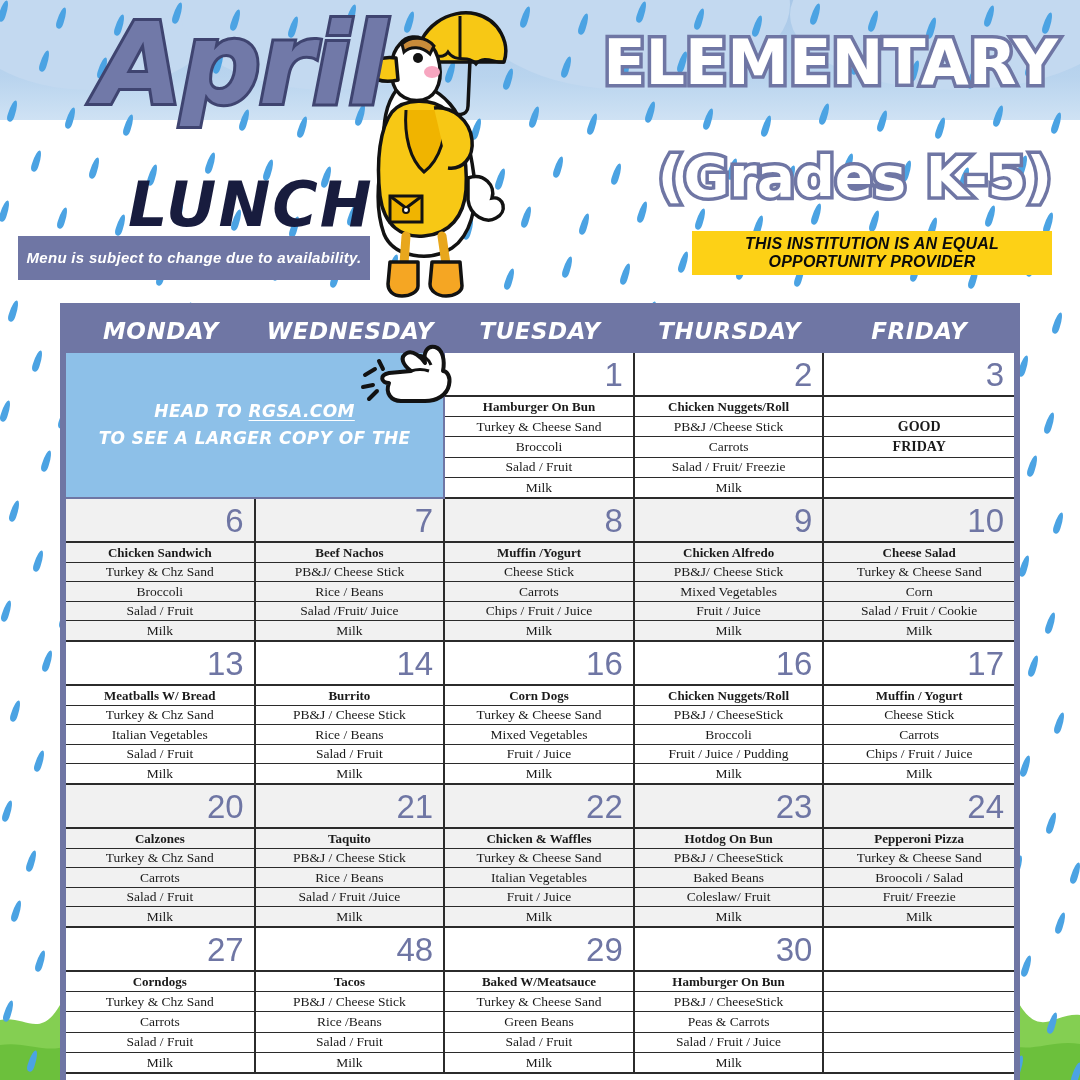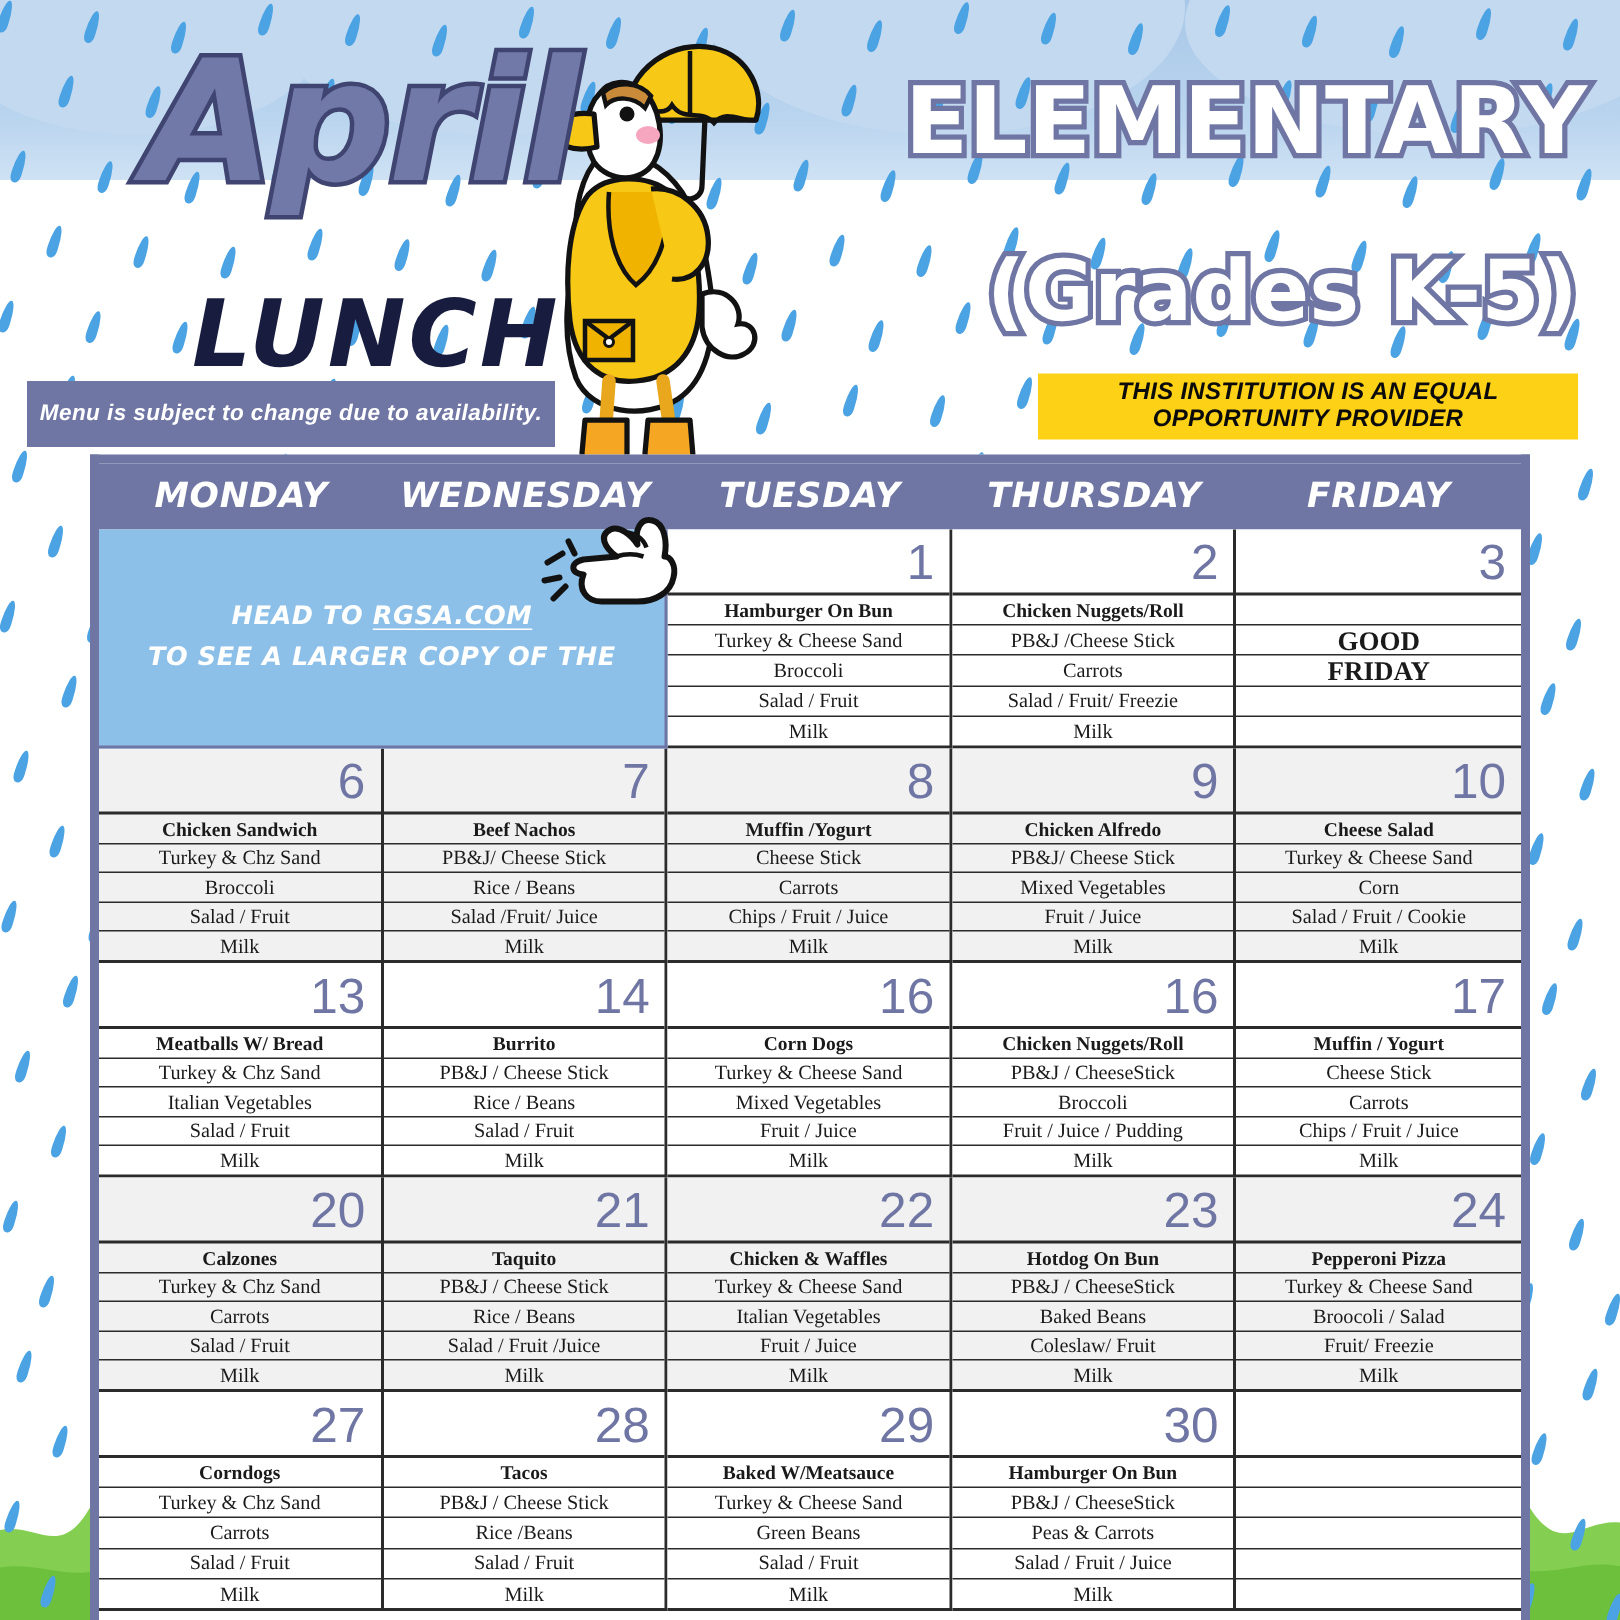--- a/index.html
+++ b/index.html
@@ -26,21 +26,21 @@
   .grass-r { right: 0; }
 
   .rain { position: absolute; inset: 0; pointer-events: none; }
   .drop {
     position: absolute; width: 7px; height: 22px;
     background: #4ba3e3; border-radius: 60% 60% 50% 50% / 80% 80% 30% 30%;
     transform: rotate(18deg);
   }
 
   
-  .header { position: absolute; top: 18px; left: 0; width: 1080px; height: 300px; }
+  .header { position: absolute; top: 0; left: 0; width: 1080px; height: 300px; }
 
   .april-title {
     position: absolute; left: 96px; top: 8px;
     font-family: "DejaVu Sans", sans-serif;
     font-size: 112px; font-weight: bold; font-style: italic;
     color: #7179a8;
     -webkit-text-stroke: 6px #3f4470;
     paint-order: stroke fill;
     letter-spacing: -2px;
     line-height: 1.0;
@@ -129,21 +129,21 @@
   .cell.empty .daynum { border-bottom: 2px solid #2b2b2b; }
   .lines { flex: 1; display: flex; flex-direction: column; }
   .mline {
     flex: 1; display: flex; align-items: center; justify-content: center;
     font-family: "Liberation Serif", serif;
     font-size: 13.5px; color: #1a1a1a; text-align: center;
     border-bottom: 1px solid #2b2b2b; line-height: 1;
   }
   .mline:last-child { border-bottom: none; }
   .mline.entree { font-weight: bold; font-size: 13px; }
-  .mline.holiday { font-weight: bold; font-size: 18px; }
+  .mline.holiday { font-weight: bold; font-size: 14px; }
 
   
   .promo {
     grid-column: 1 / span 2;
     background: #8dc0e8;
     display: flex; align-items: center; justify-content: center;
     border-right: 2px solid #6f76a4;
     border-bottom: 2px solid #6f76a4;
     position: relative;
   }
@@ -858,21 +858,21 @@
           <div class="daynum">27</div>
           <div class="lines">
             <div class="mline entree">Corndogs</div>
             <div class="mline">Turkey &amp; Chz Sand</div>
             <div class="mline">Carrots</div>
             <div class="mline">Salad / Fruit</div>
             <div class="mline">Milk</div>
           </div>
         </div>
         <div class="cell">
-          <div class="daynum">28</div>
+          <div class="daynum">48</div>
           <div class="lines">
             <div class="mline entree">Tacos</div>
             <div class="mline">PB&amp;J / Cheese Stick</div>
             <div class="mline">Rice /Beans</div>
             <div class="mline">Salad / Fruit</div>
             <div class="mline">Milk</div>
           </div>
         </div>
         <div class="cell">
           <div class="daynum">29</div>

